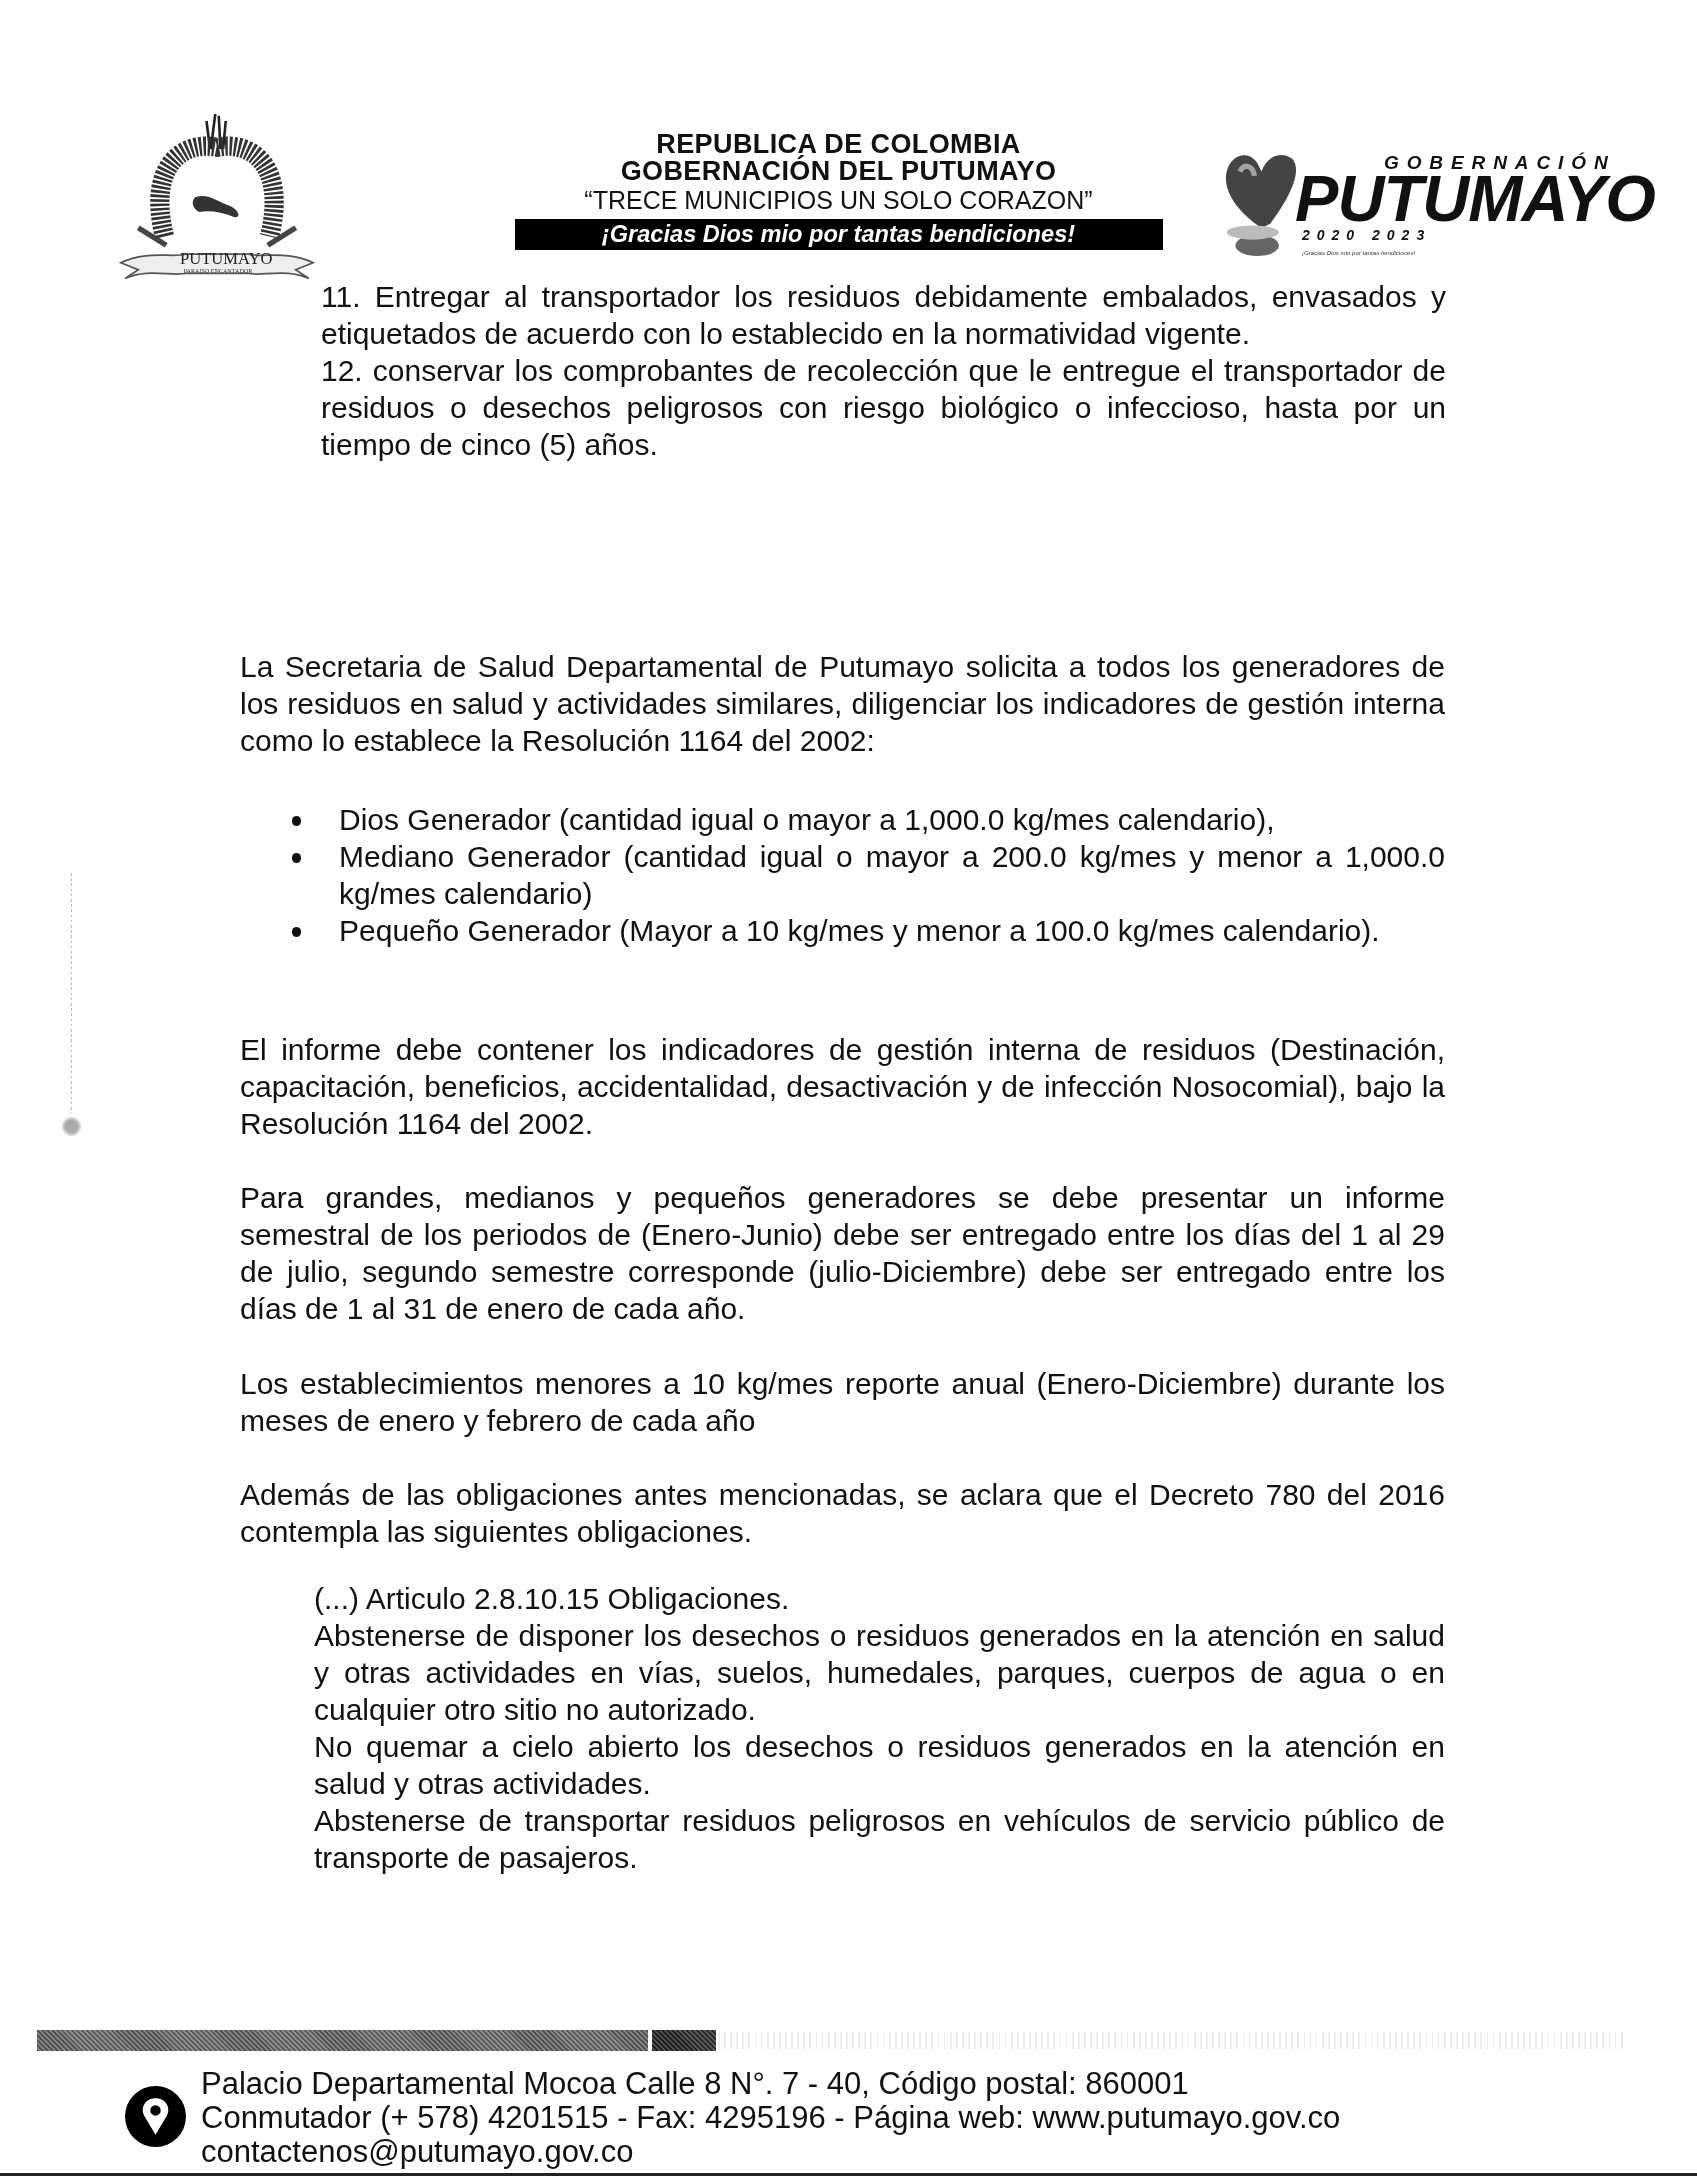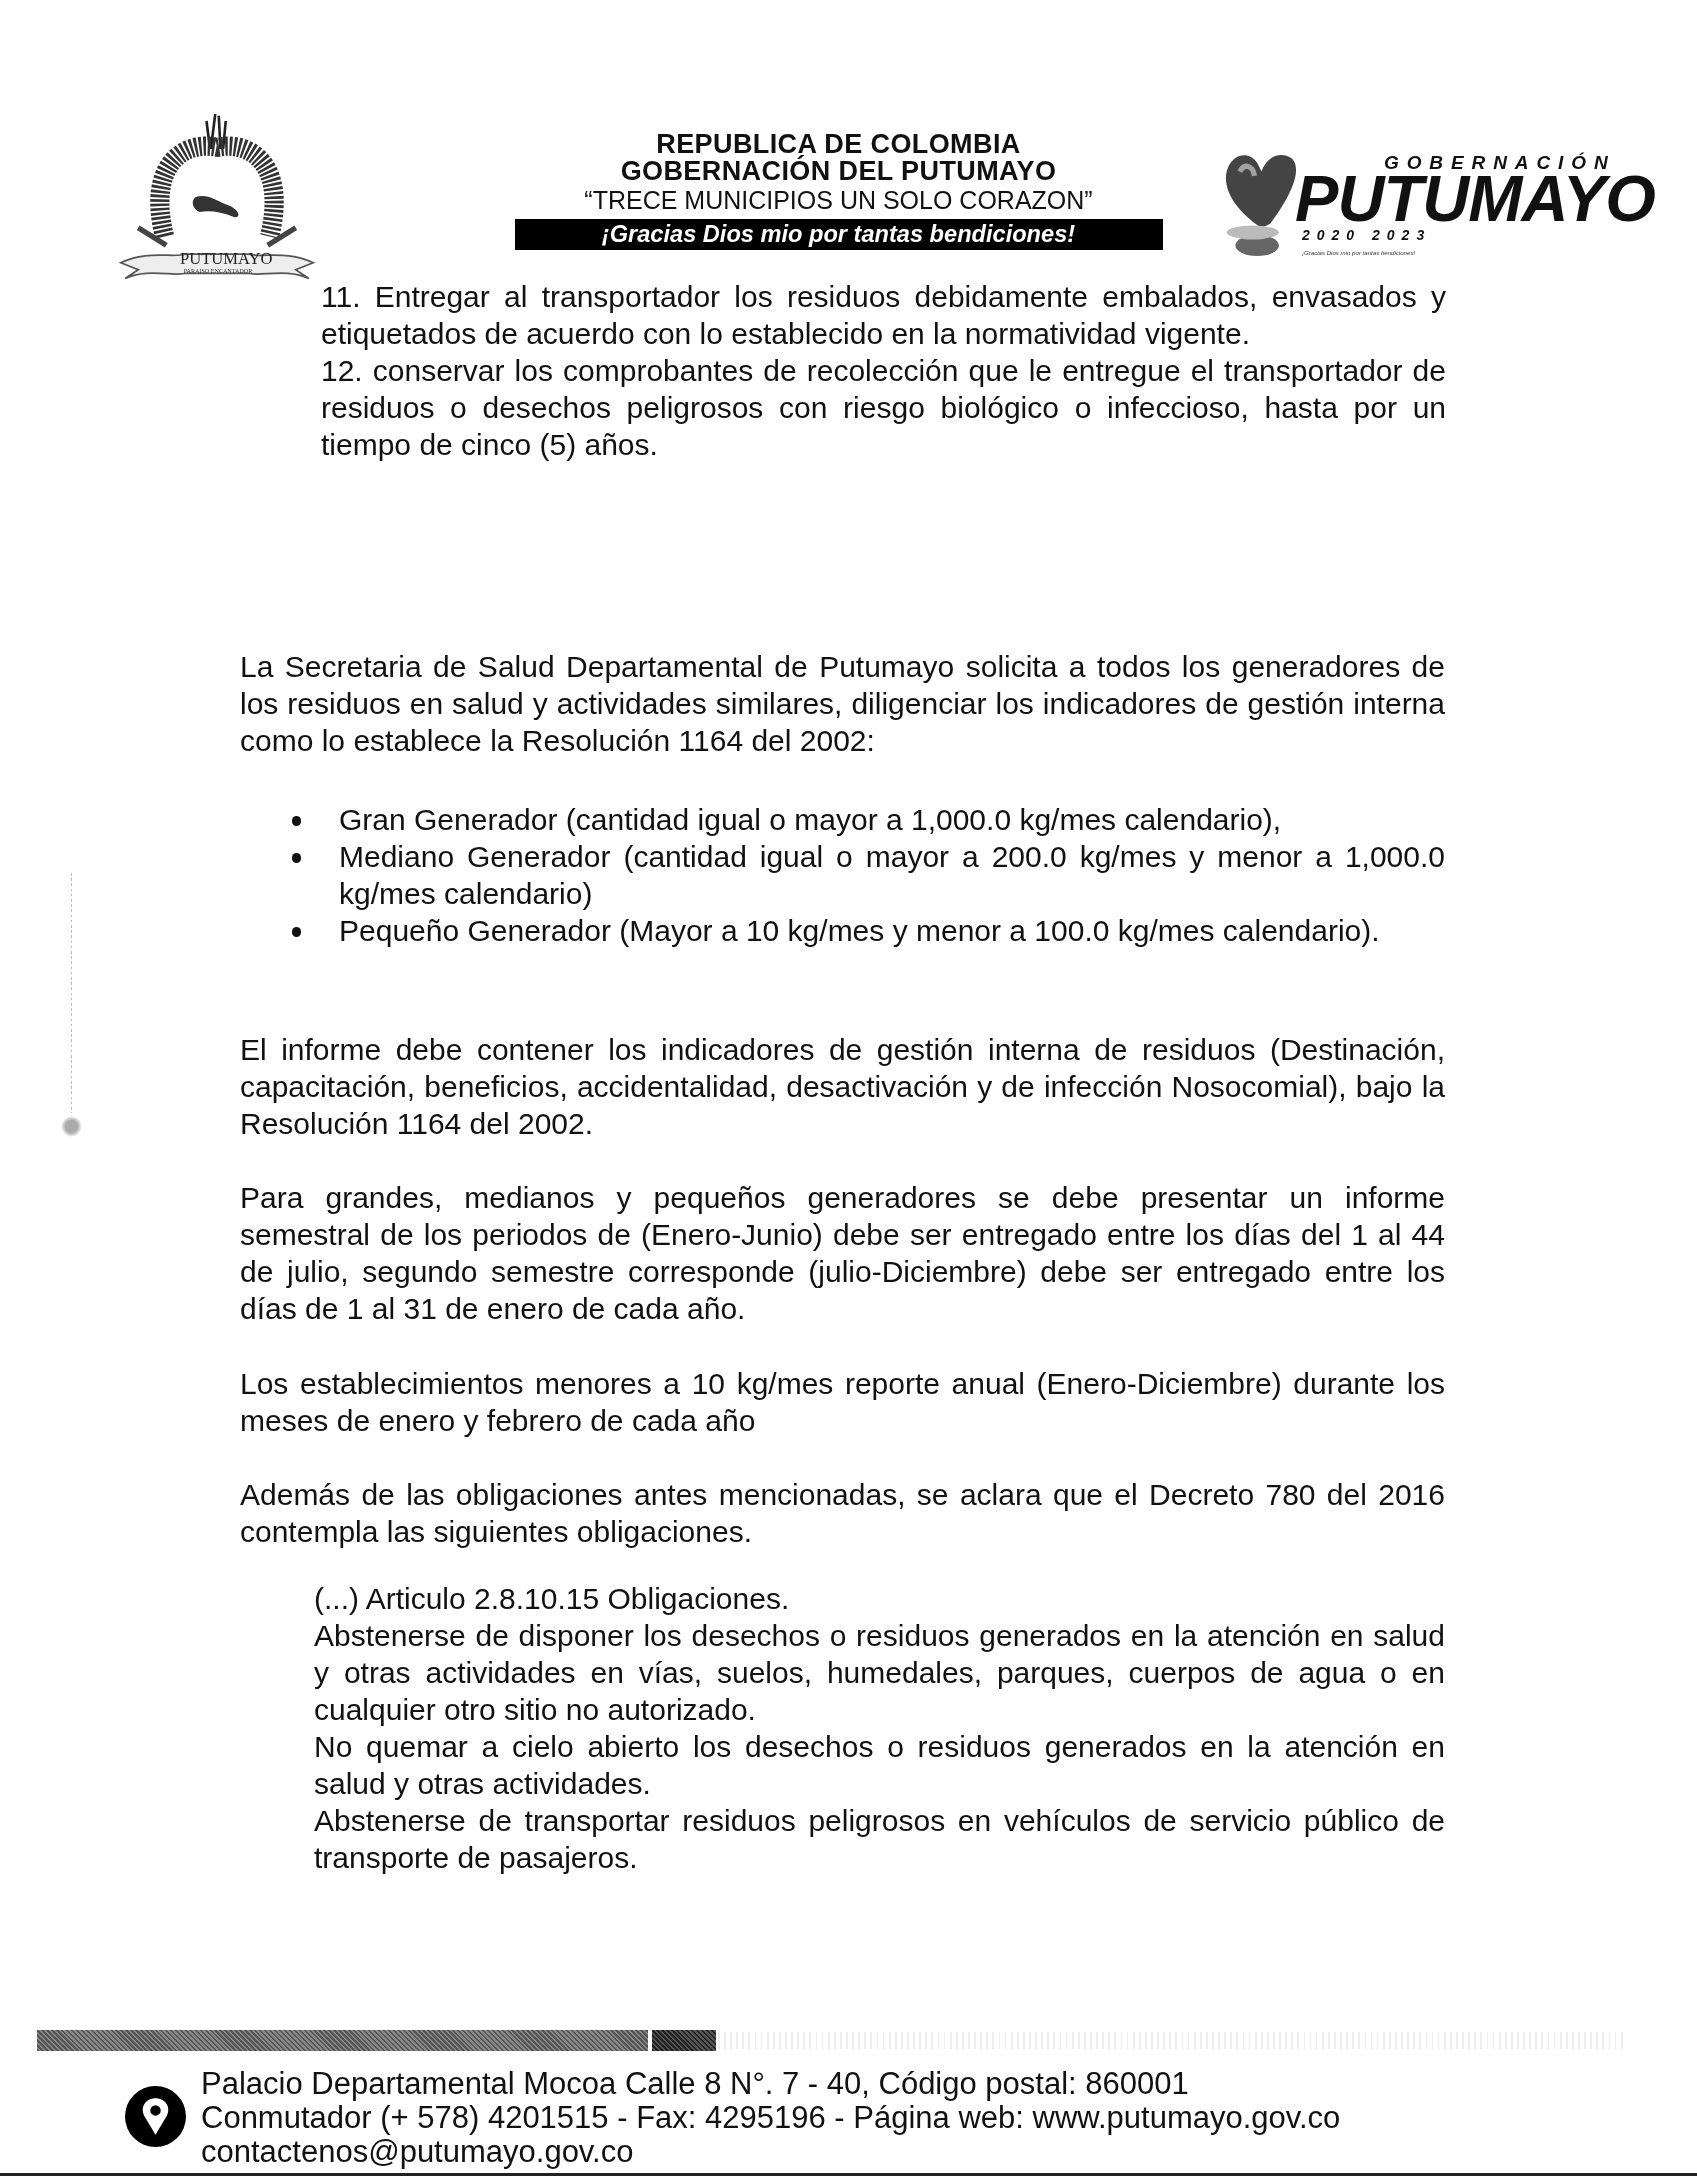--- a/index.html
+++ b/index.html
@@ -79,28 +79,28 @@
 </div>
 
 <div class="abs content block-list">
   <p>11. Entregar al transportador los residuos debidamente embalados, envasados y etiquetados de acuerdo con lo establecido en la normatividad vigente.</p>
   <p>12. conservar los comprobantes de recolección que le entregue el transportador de residuos o desechos peligrosos con riesgo biológico o infeccioso, hasta por un tiempo de cinco (5) años.</p>
 </div>
 
 <div class="abs content para" style="top:648px;">La Secretaria de Salud Departamental de Putumayo solicita a todos los generadores de los residuos en salud y actividades similares, diligenciar los indicadores de gestión interna como lo establece la Resolución 1164 del 2002:</div>
 
 <ul class="abs content bullets" style="margin:0;padding:0;">
-  <li><span class="dot"></span><span>Gran Generador (cantidad igual o mayor a 1,000.0 kg/mes calendario),</span></li>
+  <li><span class="dot"></span><span>Dios Generador (cantidad igual o mayor a 1,000.0 kg/mes calendario),</span></li>
   <li><span class="dot"></span><span>Mediano Generador (cantidad igual o mayor a 200.0 kg/mes y menor a 1,000.0 kg/mes calendario)</span></li>
   <li><span class="dot"></span><span>Pequeño Generador (Mayor a 10 kg/mes y menor a 100.0 kg/mes calendario).</span></li>
 </ul>
 
 <div class="abs content para" style="top:1031px;">El informe debe contener los indicadores de gestión interna de residuos (Destinación, capacitación, beneficios, accidentalidad, desactivación y de infección Nosocomial), bajo la Resolución 1164 del 2002.</div>
 
-<div class="abs content para" style="top:1179px;">Para grandes, medianos y pequeños generadores se debe presentar un informe semestral de los periodos de (Enero-Junio) debe ser entregado entre los días del 1 al 44 de julio, segundo semestre corresponde (julio-Diciembre) debe ser entregado entre los días de 1 al 31 de enero de cada año.</div>
+<div class="abs content para" style="top:1179px;">Para grandes, medianos y pequeños generadores se debe presentar un informe semestral de los periodos de (Enero-Junio) debe ser entregado entre los días del 1 al 29 de julio, segundo semestre corresponde (julio-Diciembre) debe ser entregado entre los días de 1 al 31 de enero de cada año.</div>
 
 <div class="abs content para" style="top:1365px;">Los establecimientos menores a 10 kg/mes reporte anual (Enero-Diciembre) durante los meses de enero y febrero de cada año</div>
 
 <div class="abs content para" style="top:1476px;">Además de las obligaciones antes mencionadas, se aclara que el Decreto 780 del 2016 contempla las siguientes obligaciones.</div>
 
 <div class="abs content article">
   <p>(...) Articulo 2.8.10.15 Obligaciones.</p>
   <p style="text-align:justify">Abstenerse de disponer los desechos o residuos generados en la atención en salud y otras actividades en vías, suelos, humedales, parques, cuerpos de agua o en cualquier otro sitio no autorizado.</p>
   <p style="text-align:justify">No quemar a cielo abierto los desechos o residuos generados en la atención en salud y otras actividades.</p>
   <p style="text-align:justify">Abstenerse de transportar residuos peligrosos en vehículos de servicio público de transporte de pasajeros.</p>

